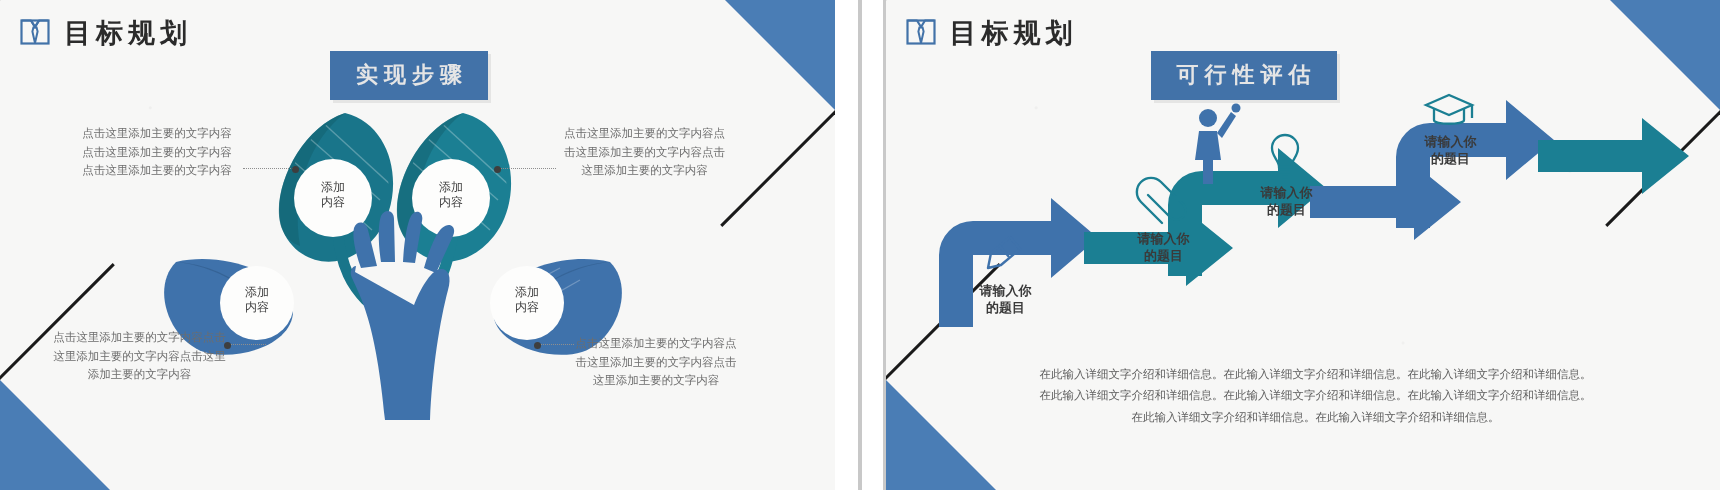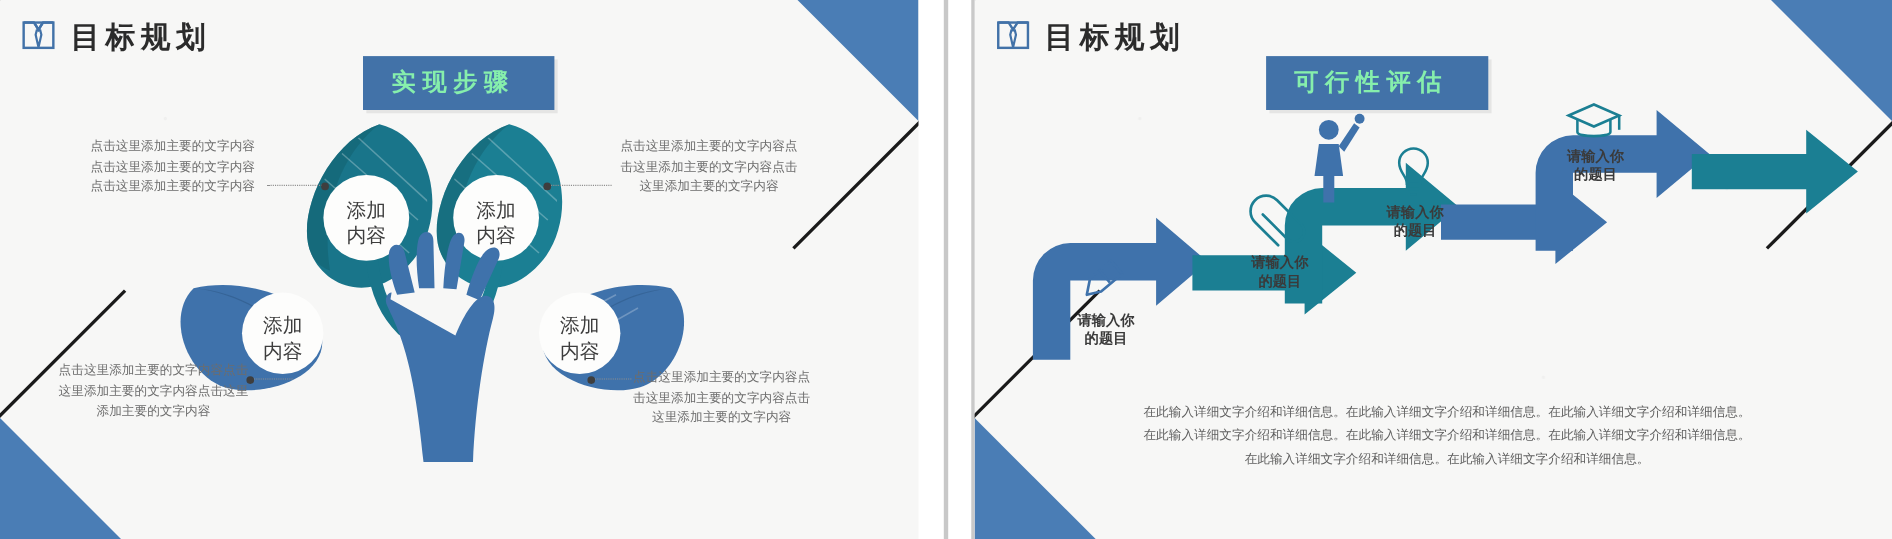--- a/index.html
+++ b/index.html
@@ -27,35 +27,35 @@
   .c-bl{left:0;bottom:0;border-bottom:110px solid #4a7db5;border-right:110px solid transparent;}
   .c-bl-line{position:absolute;left:-4px;bottom:-4px;width:168px;height:3px;background:#1a1a1a;
              transform:rotate(-45deg);transform-origin:left bottom;}
 
   
   .hdr{position:absolute;left:18px;top:14px;display:flex;align-items:center;gap:12px;z-index:20;}
   .hdr-title{font-size:27px;font-weight:bold;color:#2b2b2b;letter-spacing:5px;
              font-family:"DejaVu Sans","Liberation Sans",sans-serif;}
 
   
-  .banner{position:absolute;z-index:20;background:#4272a8;color:#86efac;
-          font-size:22px;font-weight:bold;letter-spacing:6px;padding:9px 36px 10px 26px;
+  .banner{position:absolute;z-index:20;background:#4272a8;color:#e5e5e5;
+          font-size:22px;font-weight:bold;letter-spacing:6px;padding:9px 20px 10px 26px;
           box-shadow:3px 3px 0 rgba(0,0,0,.07);
           font-family:"DejaVu Sans","Liberation Sans",sans-serif;}
   .banner.b1{left:330px;top:51px;}
 
   
   .callout{position:absolute;z-index:15;font-size:11.5px;line-height:1.62;color:#6d6d6d;
            font-family:Liberation Sans, sans-serif;}
   .callout.ta-c{text-align:center;}
   .lead{position:absolute;height:1px;border-top:1px dotted #8e8e8e;z-index:14;}
   .lead .dot{position:absolute;top:-3.5px;width:7px;height:7px;border-radius:50%;background:#3e3e3e;}
 
   
-  .leaflbl{position:absolute;z-index:18;text-align:center;font-size:18px;line-height:1.28;
+  .leaflbl{position:absolute;z-index:18;text-align:center;font-size:12px;line-height:1.28;
            color:#3d3d3d;font-family:"DejaVu Sans","Liberation Sans",sans-serif;}
 
   
   .steplbl{position:absolute;z-index:18;text-align:center;font-size:13px;line-height:1.3;
            font-weight:bold;color:#3a3a3a;font-family:Liberation Mono, monospace;}
   .para{position:absolute;z-index:18;text-align:center;font-size:11.5px;line-height:1.85;
         color:#5e5e5e;font-family:"DejaVu Sans","Liberation Sans",sans-serif;margin-top:28px;}
 </style>
 </head>
 <body>

